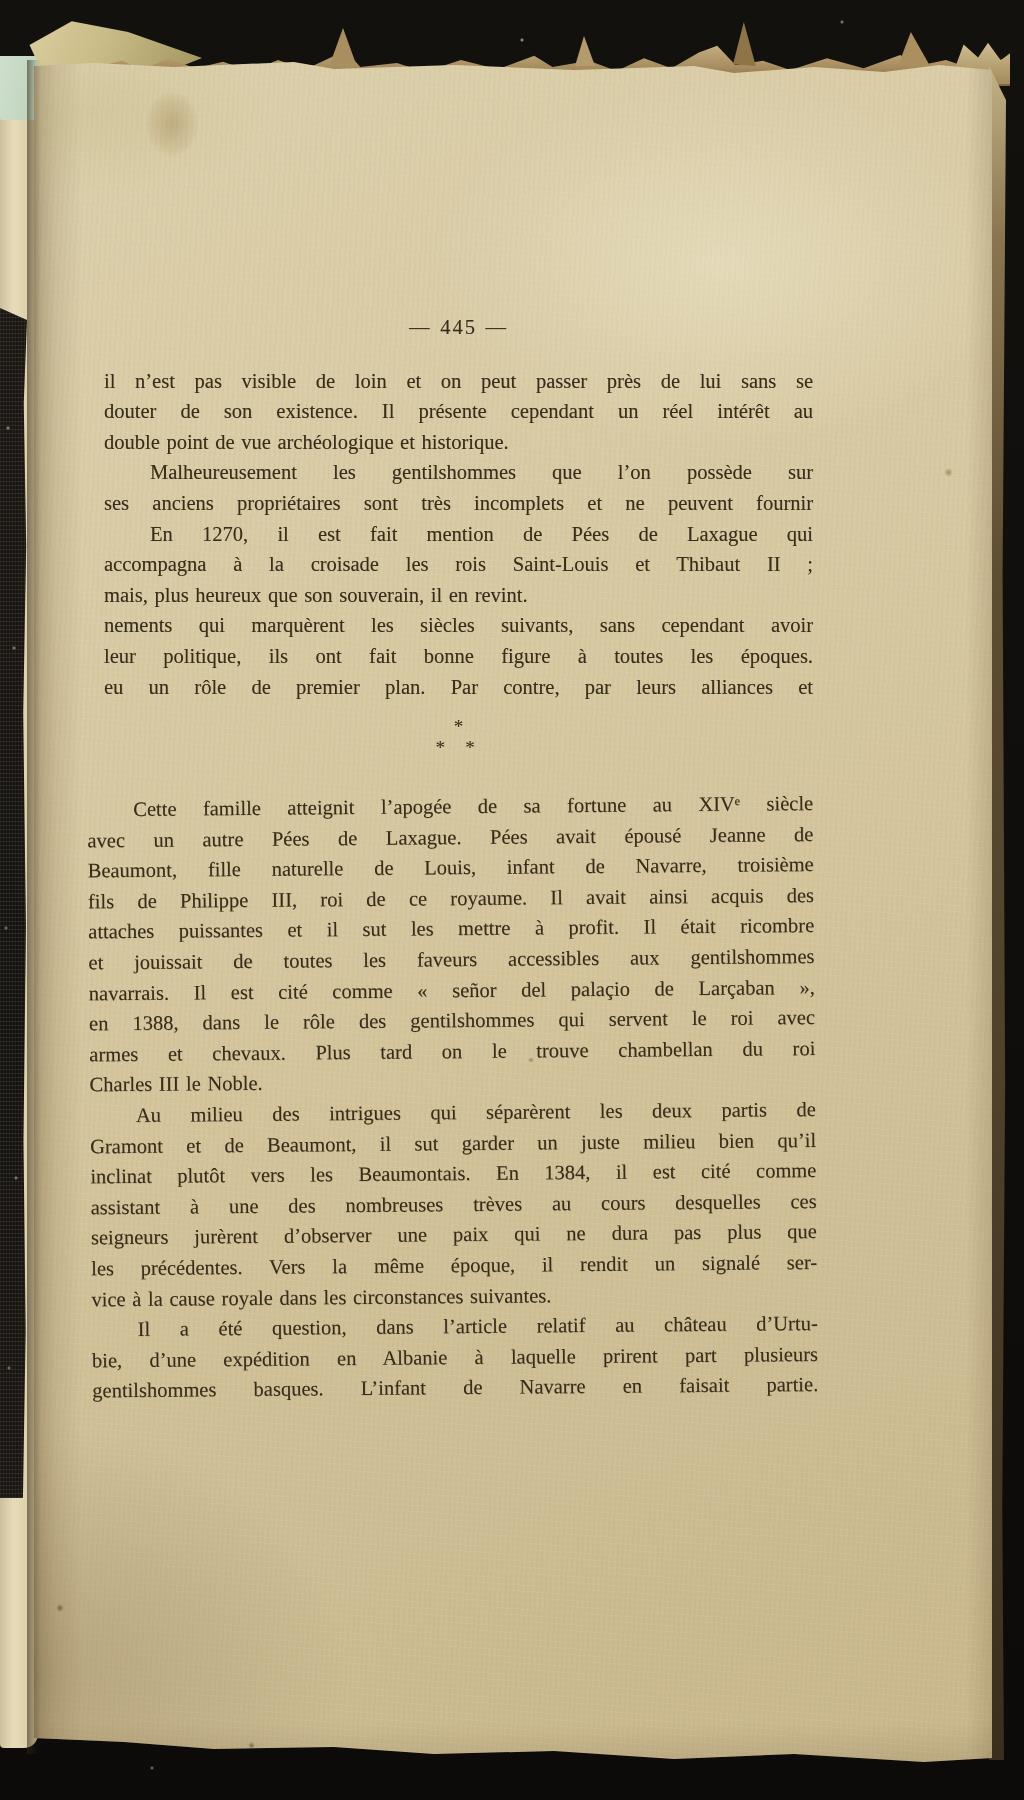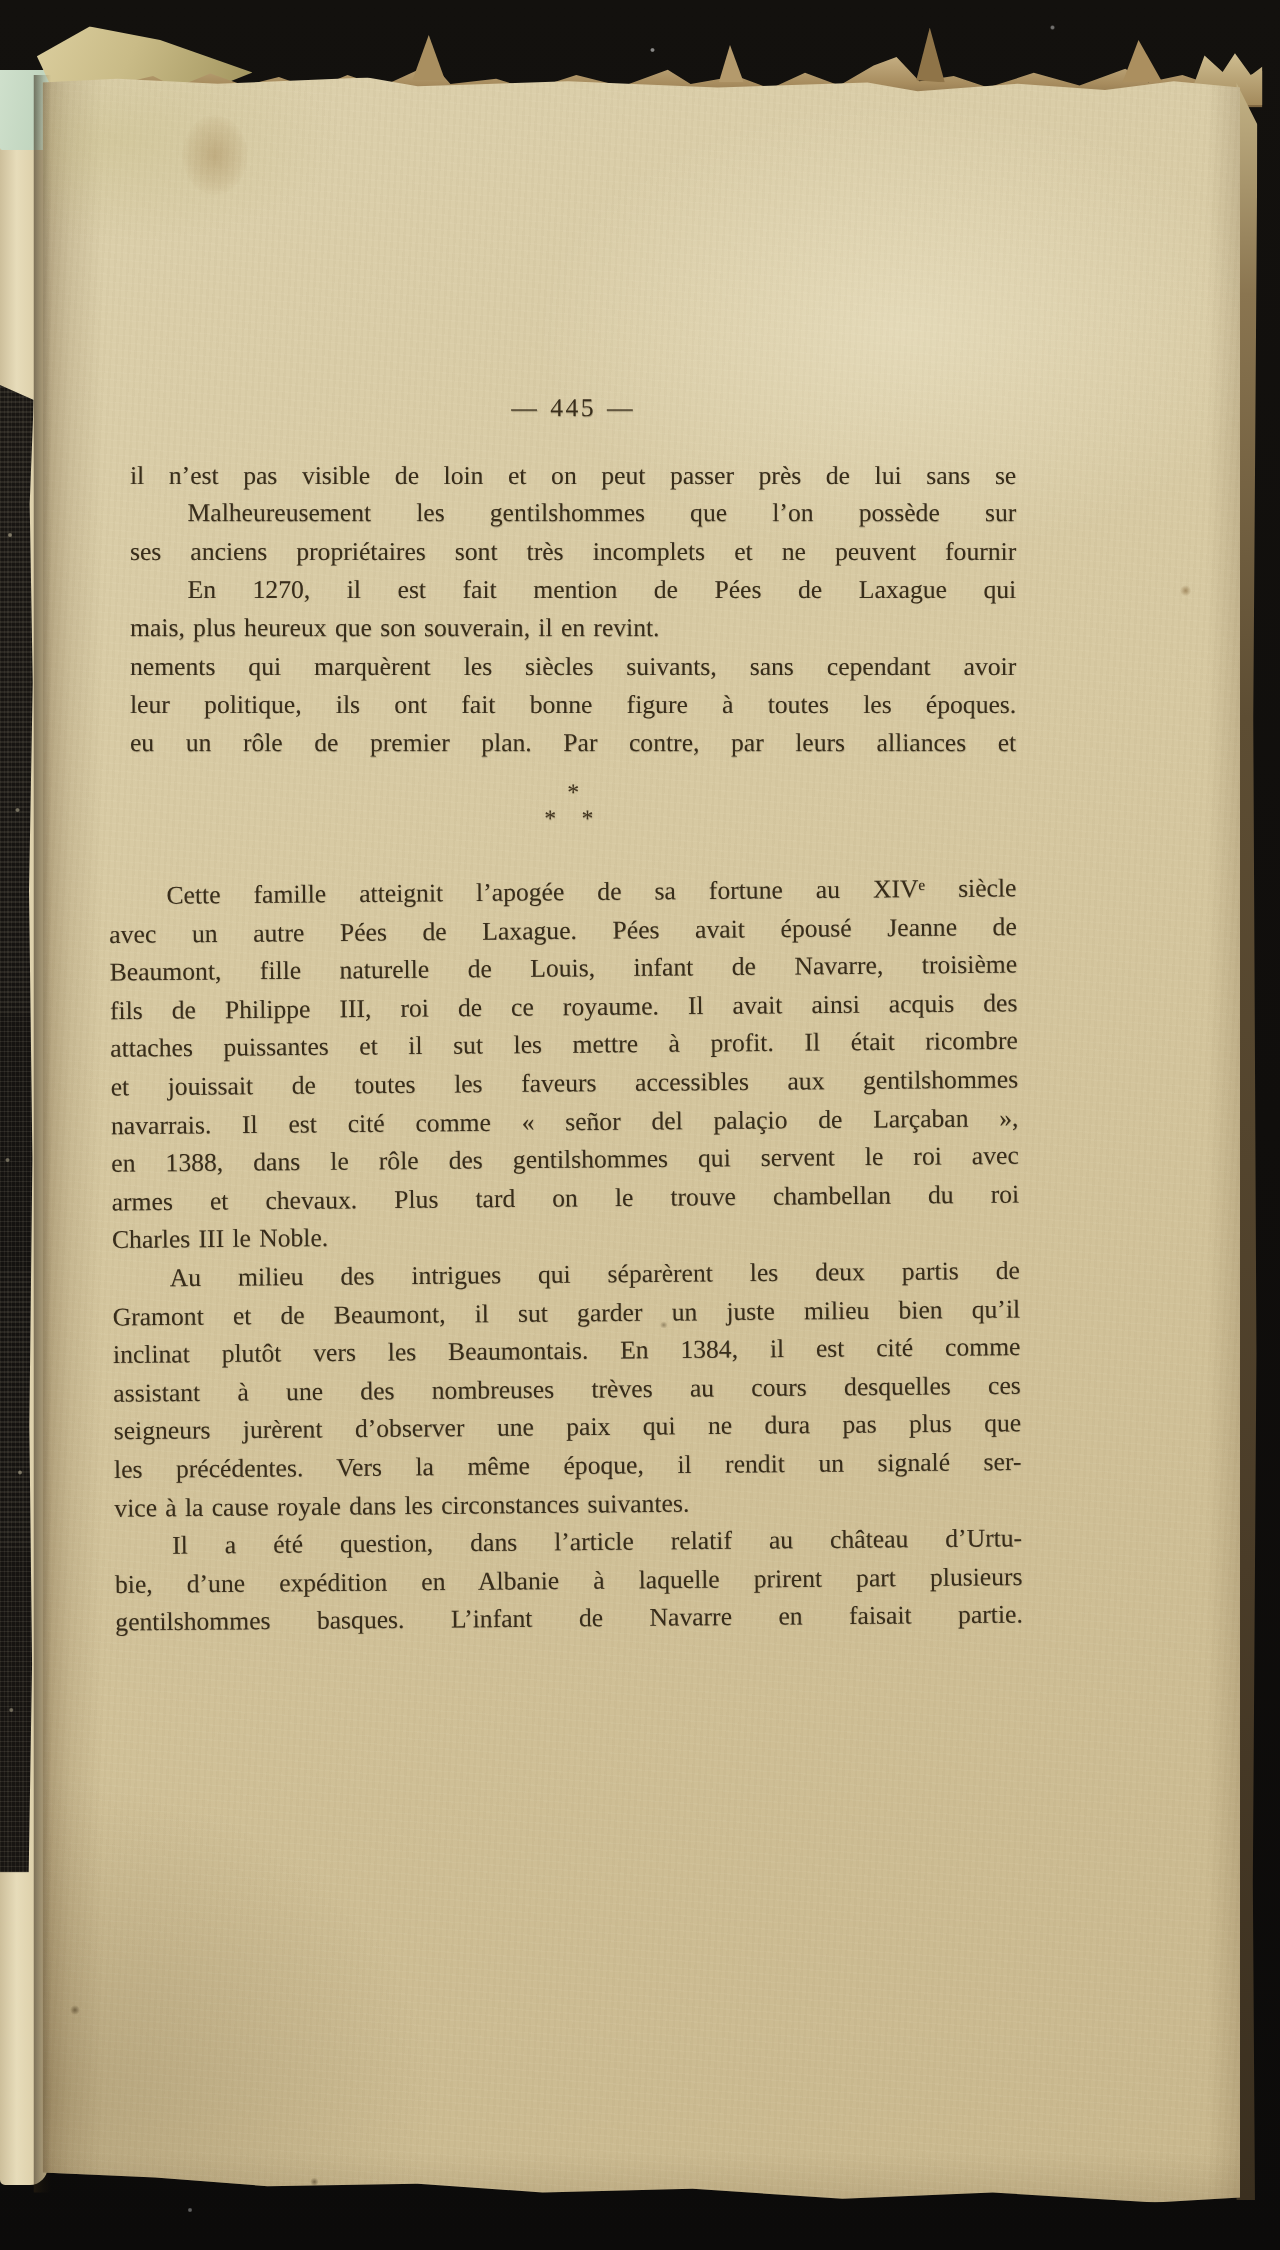--- a/index.html
+++ b/index.html
@@ -135,27 +135,30 @@
   <div class="stain speck-b"></div>
   <div class="stain speck-c"></div>
   <div class="stain speck-d"></div>
 
   <div class="text-col">
     <div class="page-num">— 445 —</div>
 
     <div class="section section-1">
         <div class="para">
           <div class="line">il n’est pas visible de loin et on peut passer près de lui sans se</div>
+          <div class="line">douter de son existence. Il présente cependant un réel intérêt au</div>
+          <div class="line last">double point de vue archéologique et historique.</div>
         </div>
         <div class="para">
           <div class="line first">Malheureusement les gentilshommes que l’on possède sur</div>
           <div class="line">ses anciens propriétaires sont très incomplets et ne peuvent fournir</div>
         </div>
         <div class="para">
           <div class="line first">En 1270, il est fait mention de Pées de Laxague qui</div>
+          <div class="line">accompagna à la croisade les rois Saint-Louis et Thibaut II ;</div>
           <div class="line last">mais, plus heureux que son souverain, il en revint.</div>
         </div>
         <div class="para">
           <div class="line">nements qui marquèrent les siècles suivants, sans cependant avoir</div>
           <div class="line">leur politique, ils ont fait bonne figure à toutes les époques.</div>
           <div class="line">eu un rôle de premier plan. Par contre, par leurs alliances et</div>
         </div>
       </div>
 
     <div class="asterism">

